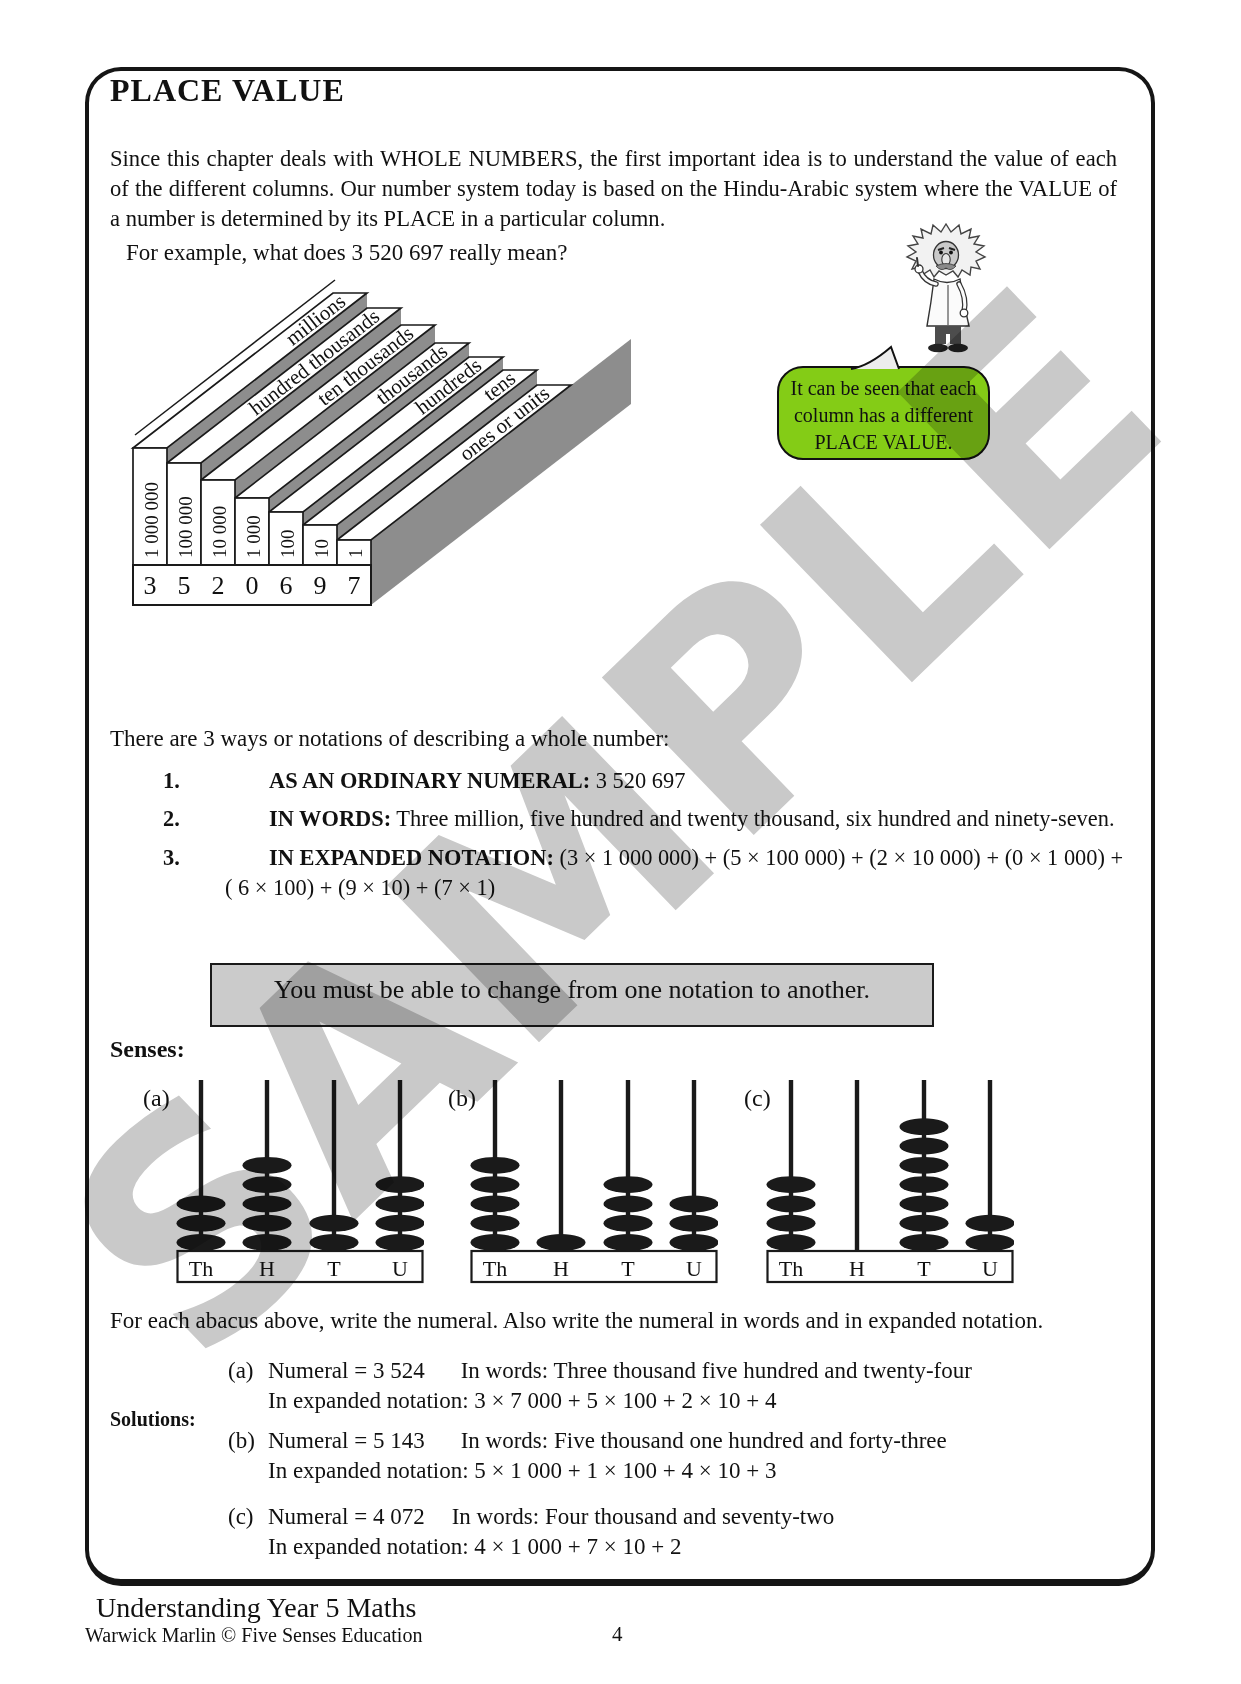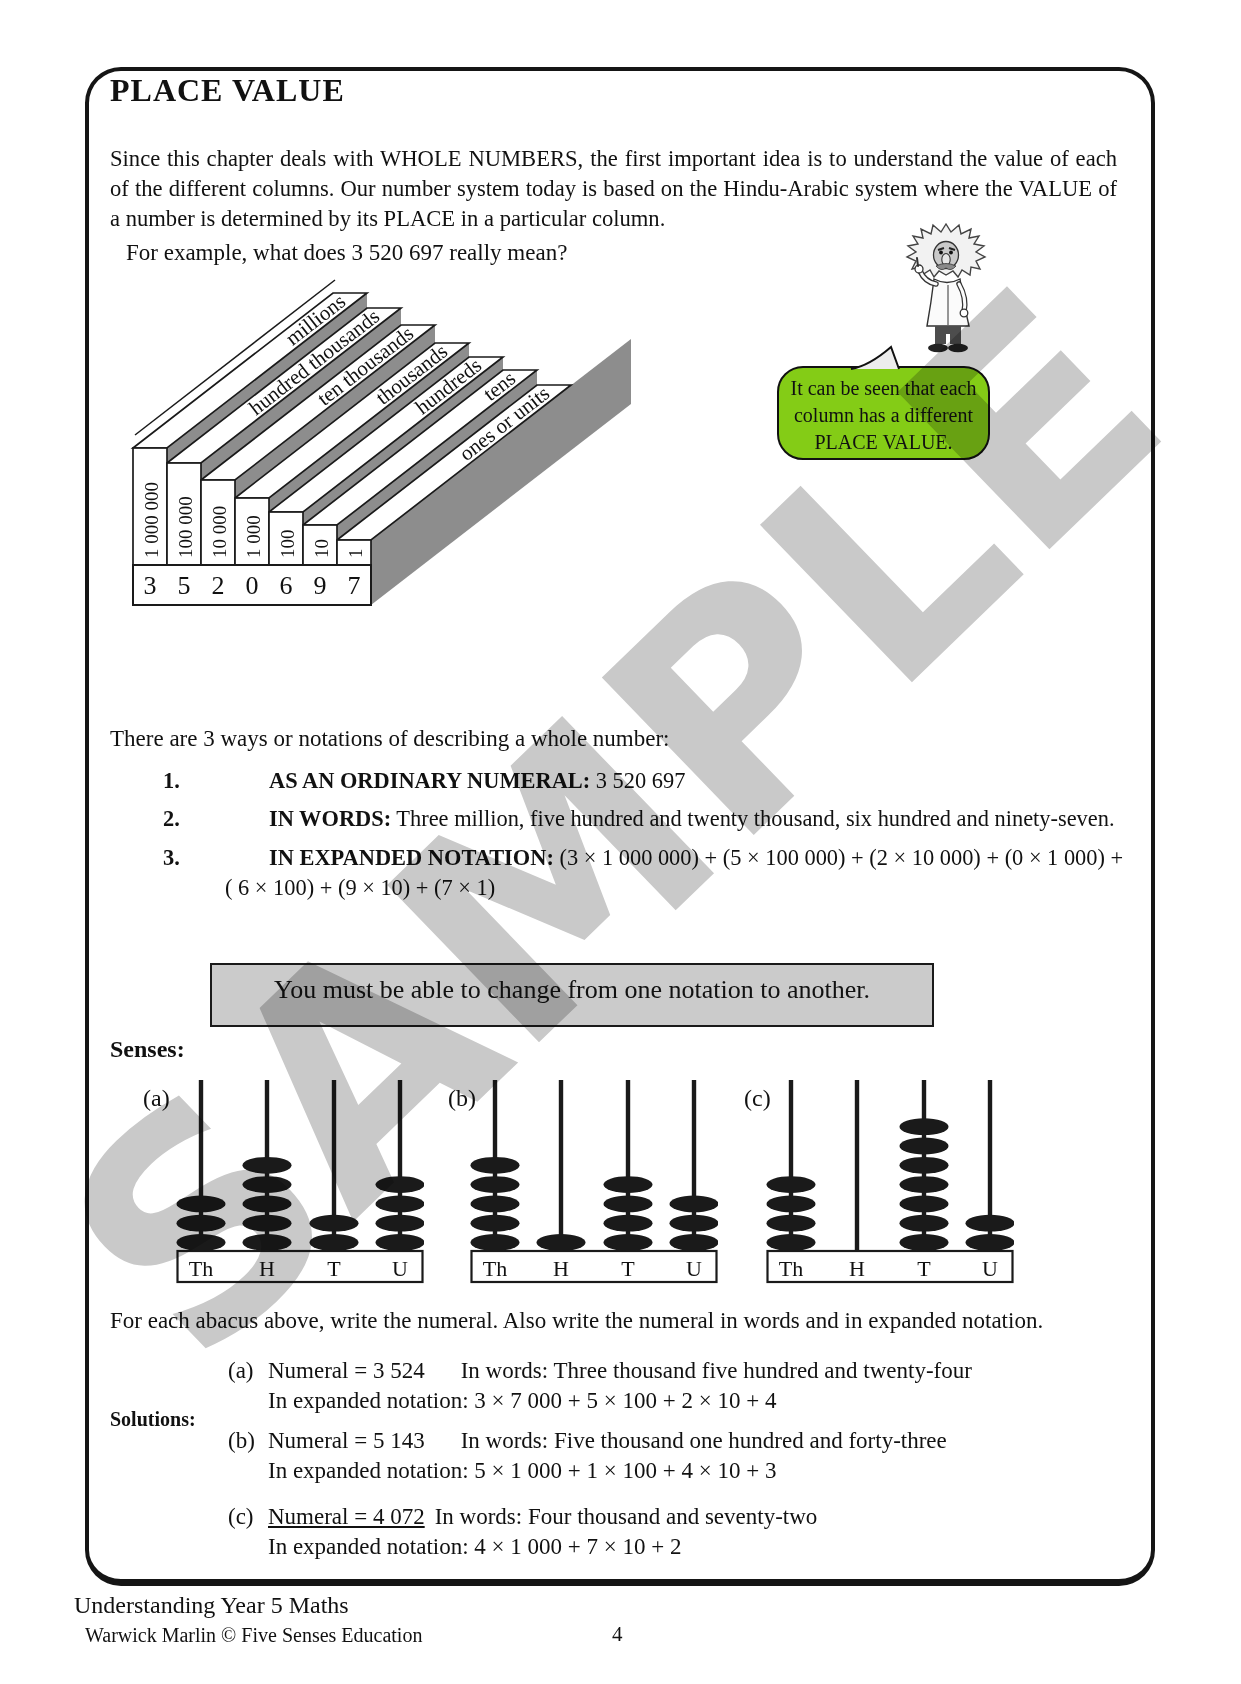--- a/index.html
+++ b/index.html
@@ -33,23 +33,23 @@
   #ab-label-0{left:143px}#ab-label-1{left:448px}#ab-label-2{left:744px}
   .abacus{position:absolute;top:1080px;}
   #abacus-0{left:176px}#abacus-1{left:470px}#abacus-2{left:766px}
   .abacus svg text{font-family:"Liberation Serif",serif;}
   .instruction{position:absolute;left:110px;top:1308px;font-size:23px;white-space:nowrap;}
   .sol-label{position:absolute;left:110px;top:1408px;font-size:20px;font-weight:bold;}
   .sol-item{position:absolute;left:228px;font-size:23px;line-height:30px;}
   #sol-0{top:1356px}#sol-1{top:1426px}#sol-2{top:1502px}
   .sol-id{display:inline-block;width:40px;}
   .sol-num{margin-right:36px;}
-  #sol-2 .sol-num{margin-right:10px;text-decoration:underline;}
+  #sol-2 .sol-num{margin-right:27px;}
   .sol-line2{margin-left:40px;}
-  .f-book{position:absolute;left:74px;top:1592px;font-size:24px;}
+  .f-book{position:absolute;left:96px;top:1592px;font-size:28px;}
   .f-pub{position:absolute;left:85px;top:1624px;font-size:20px;font-family:Liberation Serif, serif;}
   .f-page{position:absolute;left:612px;top:1622px;font-size:21px;}
   .watermark{position:absolute;left:615px;top:825px;transform:translate(-50%,-50%) rotate(-44deg);
         font-family:"DejaVu Sans",sans-serif;font-size:300px;font-weight:bold;color:#c9c9c9;
         mix-blend-mode:multiply;z-index:50;pointer-events:none;white-space:nowrap;}
 </style>
 </head>
 <body>
 
 <div class="page">

